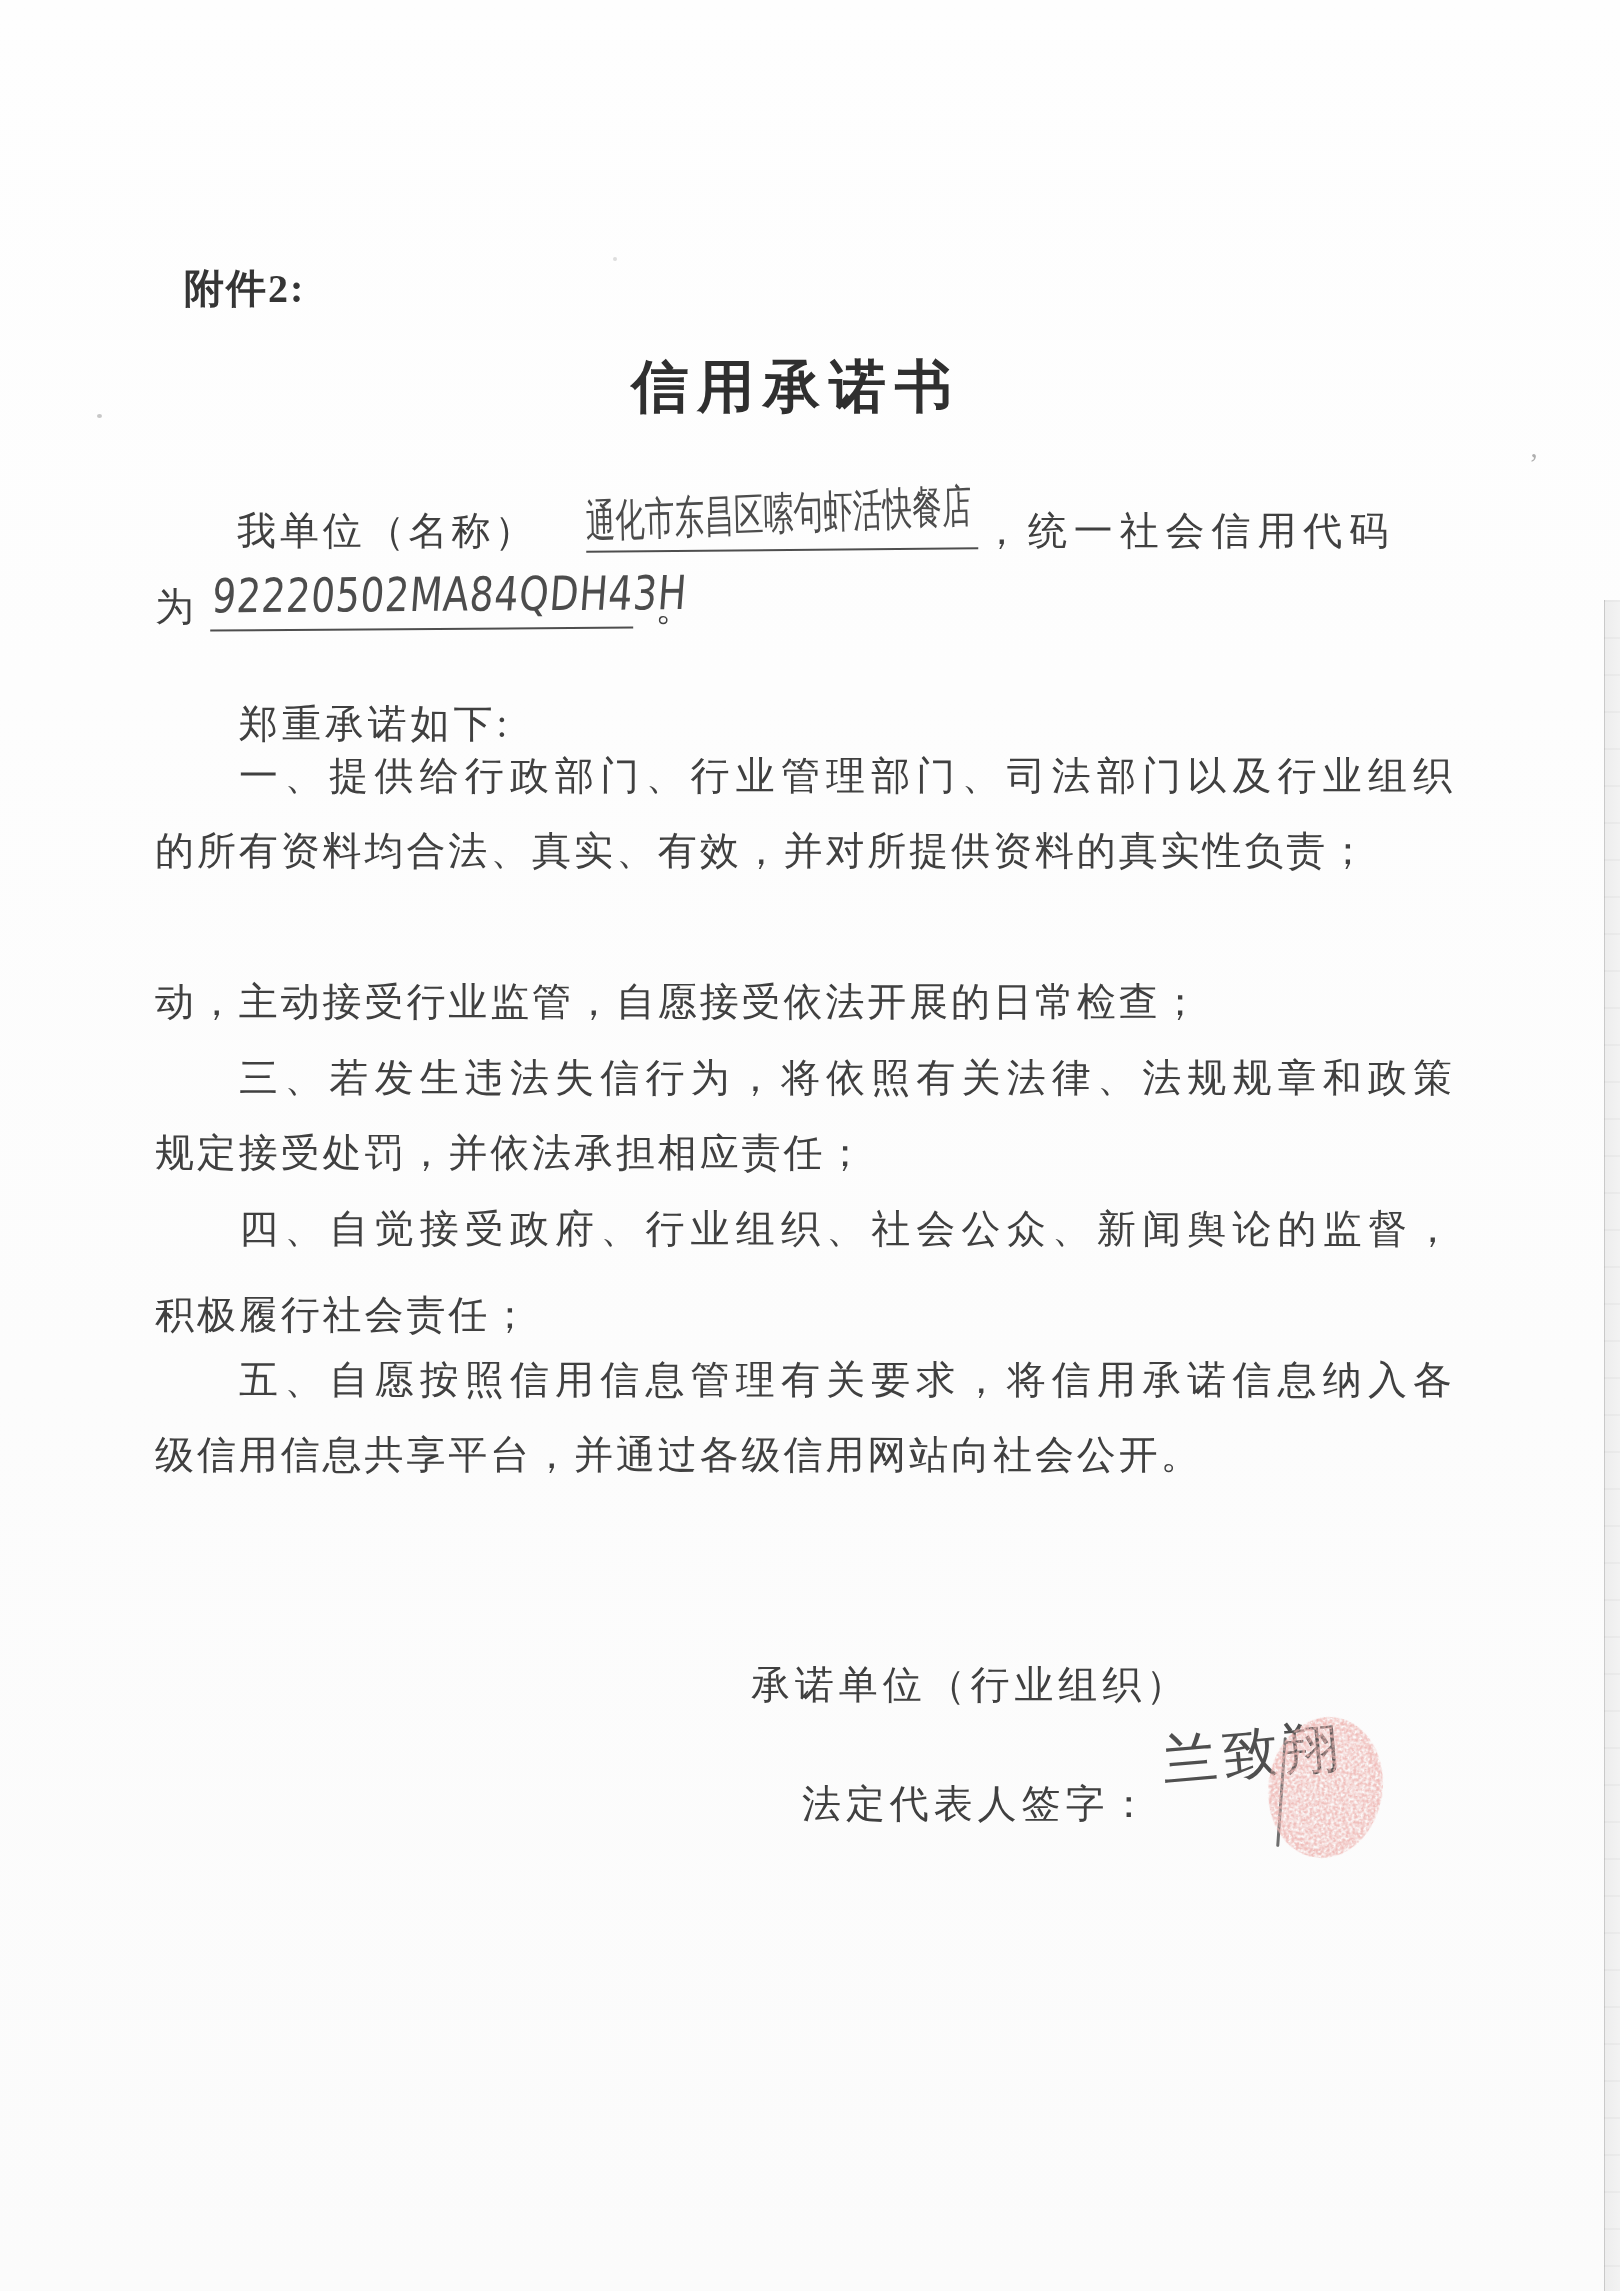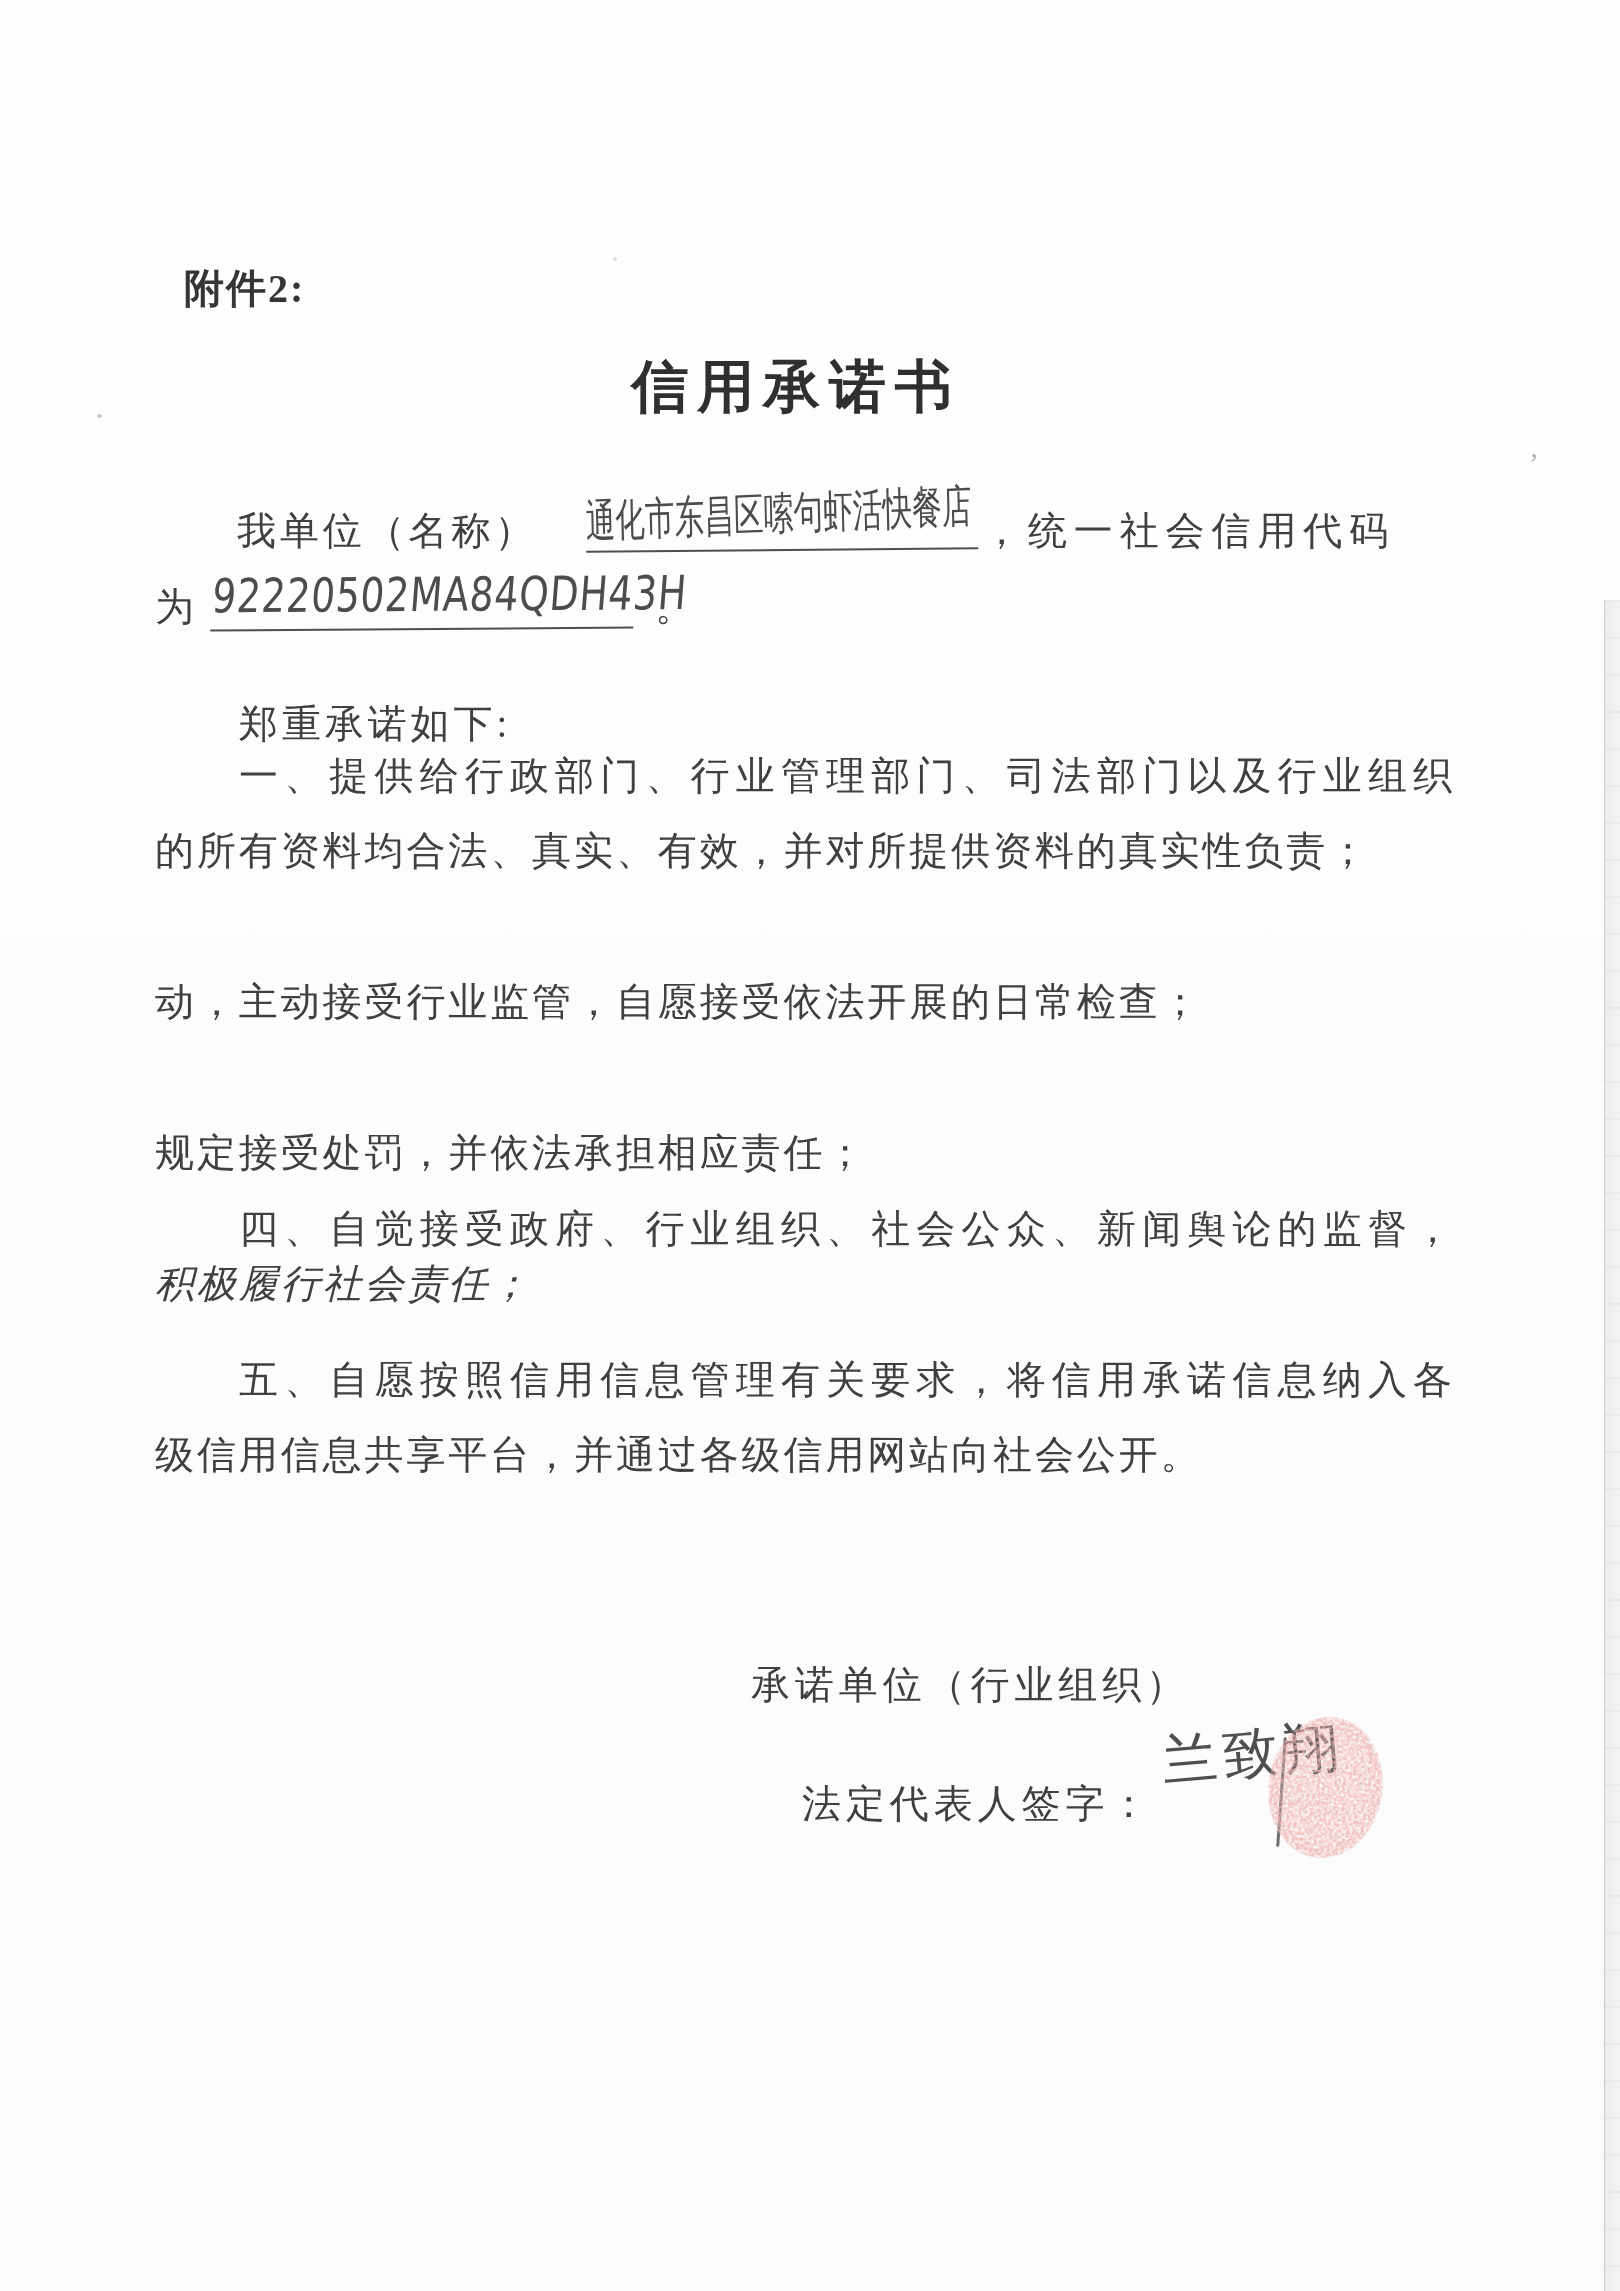--- a/index.html
+++ b/index.html
@@ -64,23 +64,24 @@
   <div class="abs hwbox" style="left:210px;top:567px;width:423px;height:61px;transform:rotate(-0.4deg);">
     <span class="hw hw-code">92220502MA84QDH43H</span>
   </div>
   <div class="abs t40" style="left:655px;top:580px;">。</div>
 
   <div class="abs t40" style="left:239px;top:668px;margin-top:29px;">郑重承诺如下:</div>
 
   <div class="abs bline jline ind" style="top:747px;">一、提供给行政部门、行业管理部门、司法部门以及行业组织</div>
   <div class="abs bline" style="top:822px;">的所有资料均合法、真实、有效，并对所提供资料的真实性负责；</div>
   <div class="abs bline" style="top:973px;">动，主动接受行业监管，自愿接受依法开展的日常检查；</div>
+  <div class="abs bline jline ind" style="top:1049px;">三、若发生违法失信行为，将依照有关法律、法规规章和政策</div>
   <div class="abs bline" style="top:1124px;">规定接受处罚，并依法承担相应责任；</div>
   <div class="abs bline jline ind" style="top:1200px;">四、自觉接受政府、行业组织、社会公众、新闻舆论的监督，</div>
-  <div class="abs bline" style="top:1255px;font-style:italic;">积极履行社会责任；</div>
+  <div class="abs bline" style="top:1286px;">积极履行社会责任；</div>
   <div class="abs bline jline ind" style="top:1351px;">五、自愿按照信用信息管理有关要求，将信用承诺信息纳入各</div>
   <div class="abs bline" style="top:1426px;">级信用信息共享平台，并通过各级信用网站向社会公开。</div>
 
   <div class="abs t40" style="left:751px;top:1658px;letter-spacing:4.9px;">承诺单位（行业组织）</div>
   <div class="abs t40" style="left:802px;top:1737px;letter-spacing:4.9px;margin-top:40px;">法定代表人签字：</div>
   <div class="abs" style="left:1162px;top:1717px;">
     <span class="hw-sign" style="display:inline-block;">兰致翔</span>
   </div>
   <div class="abs flourish"></div>
 

